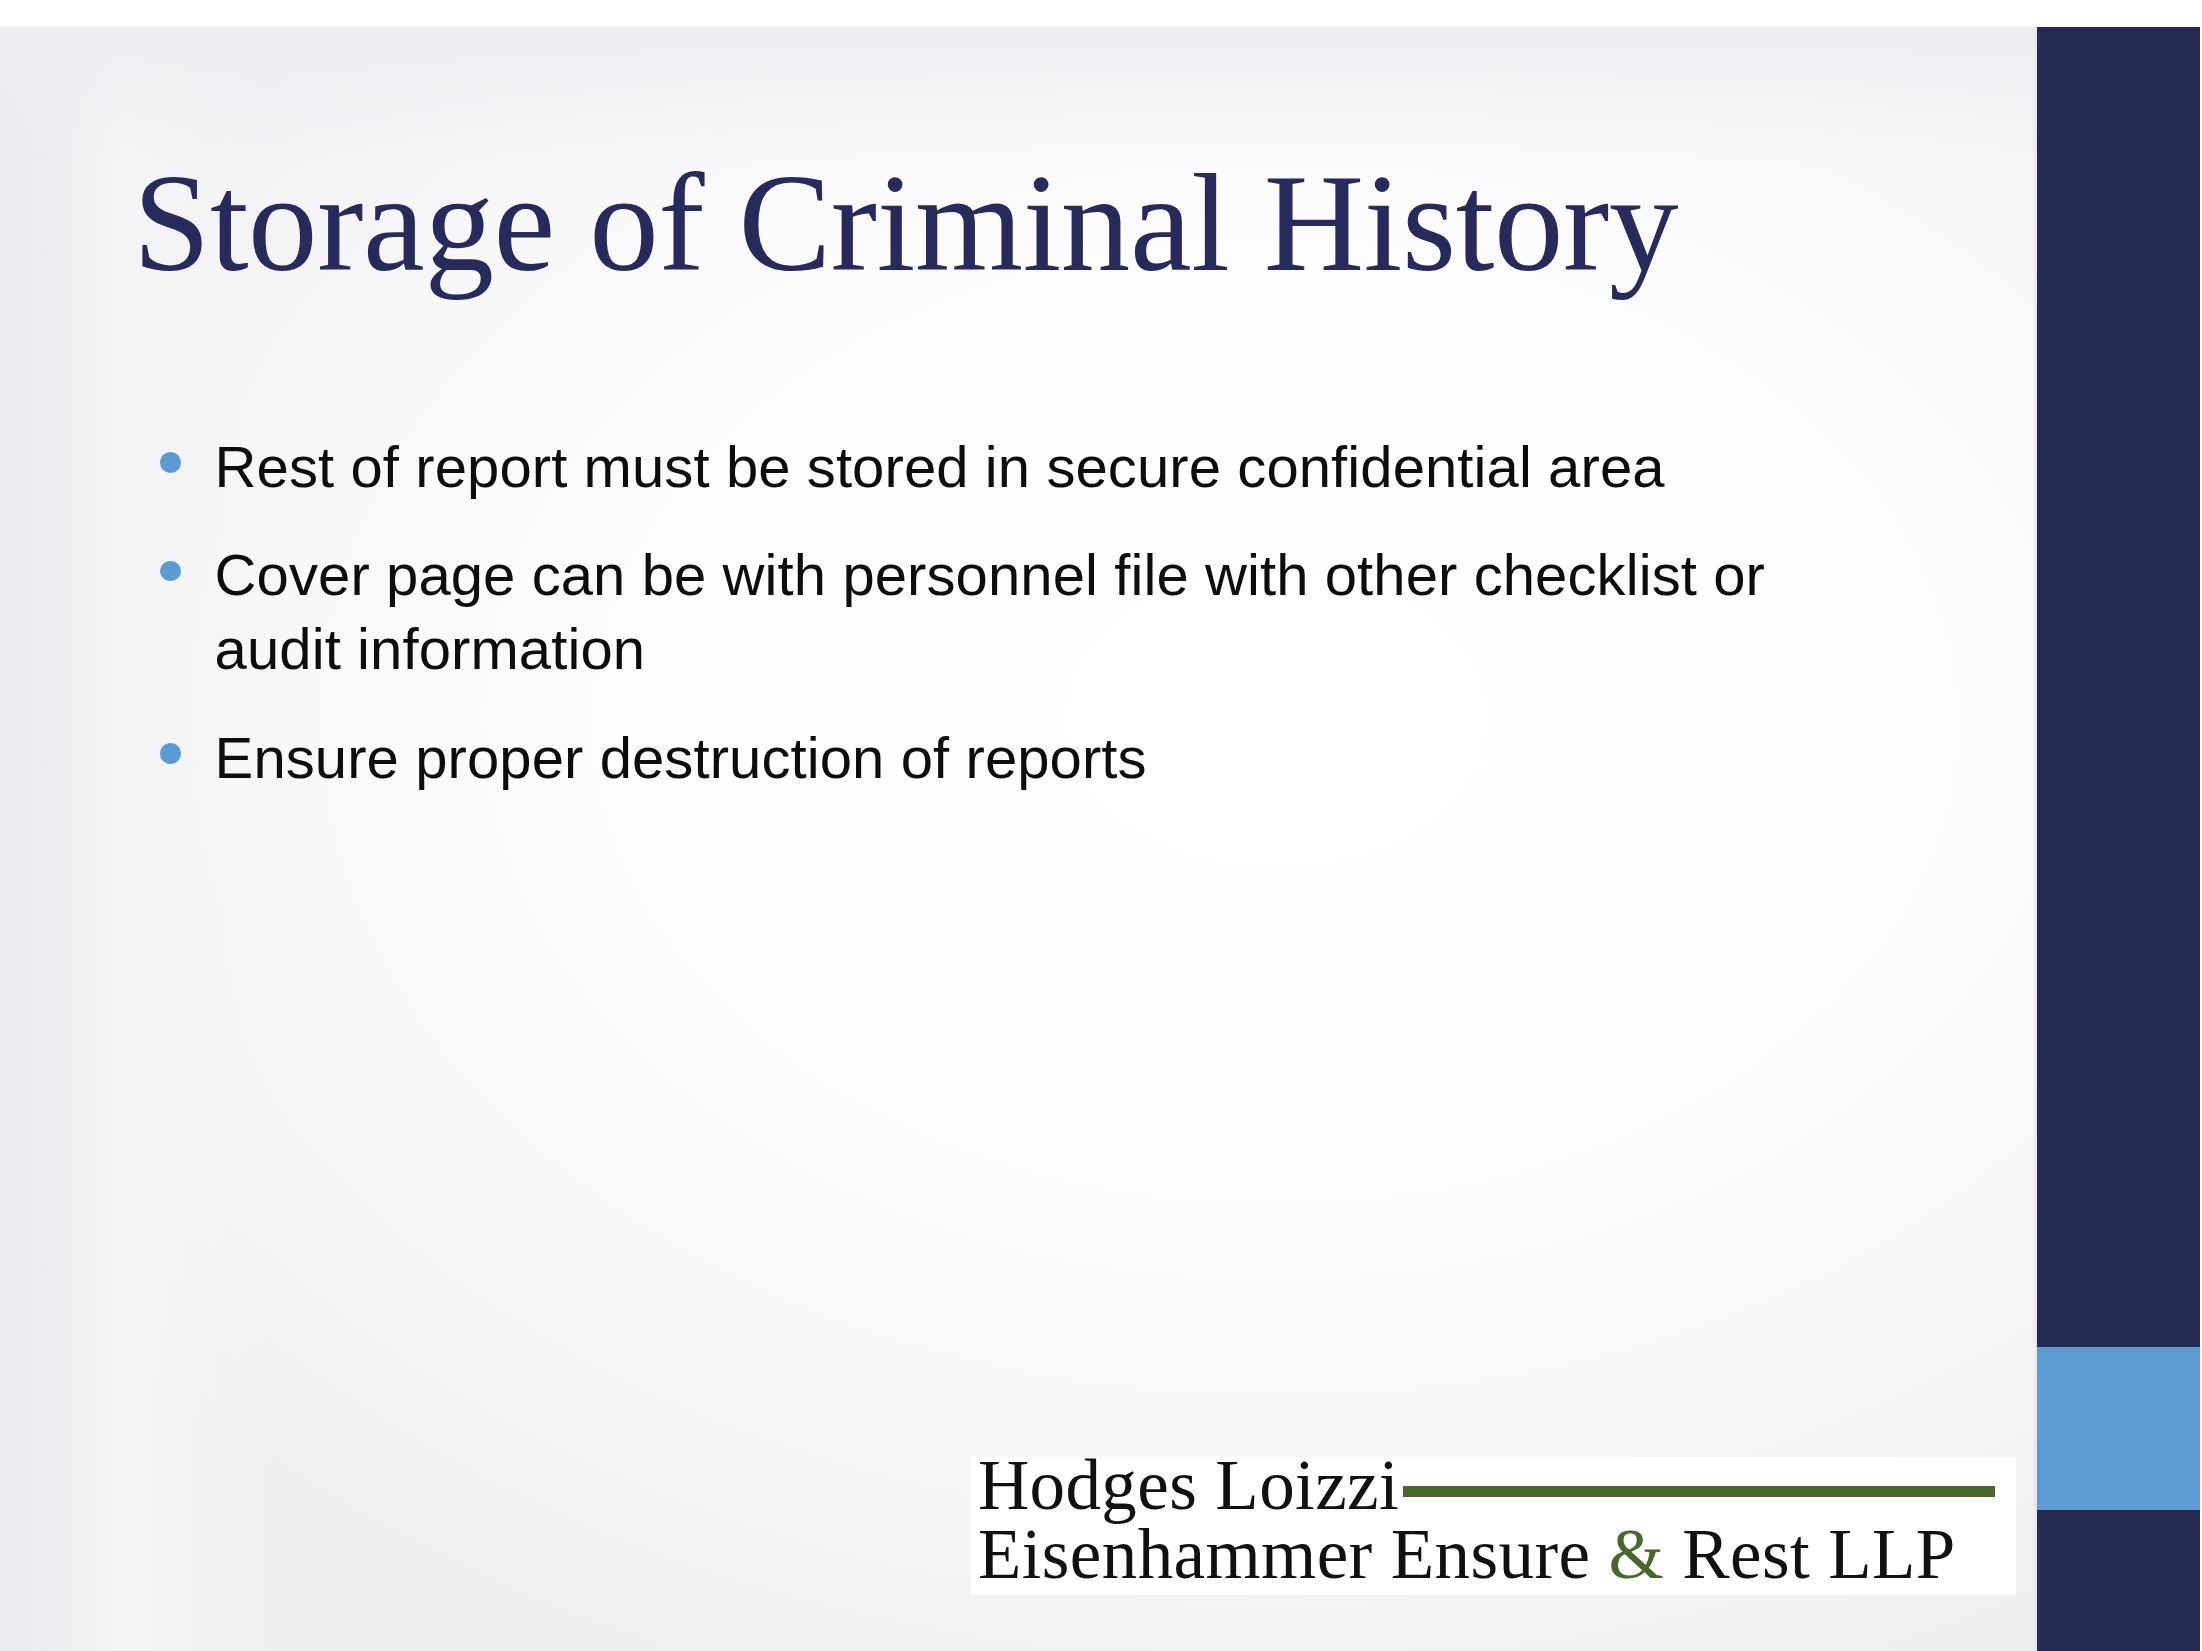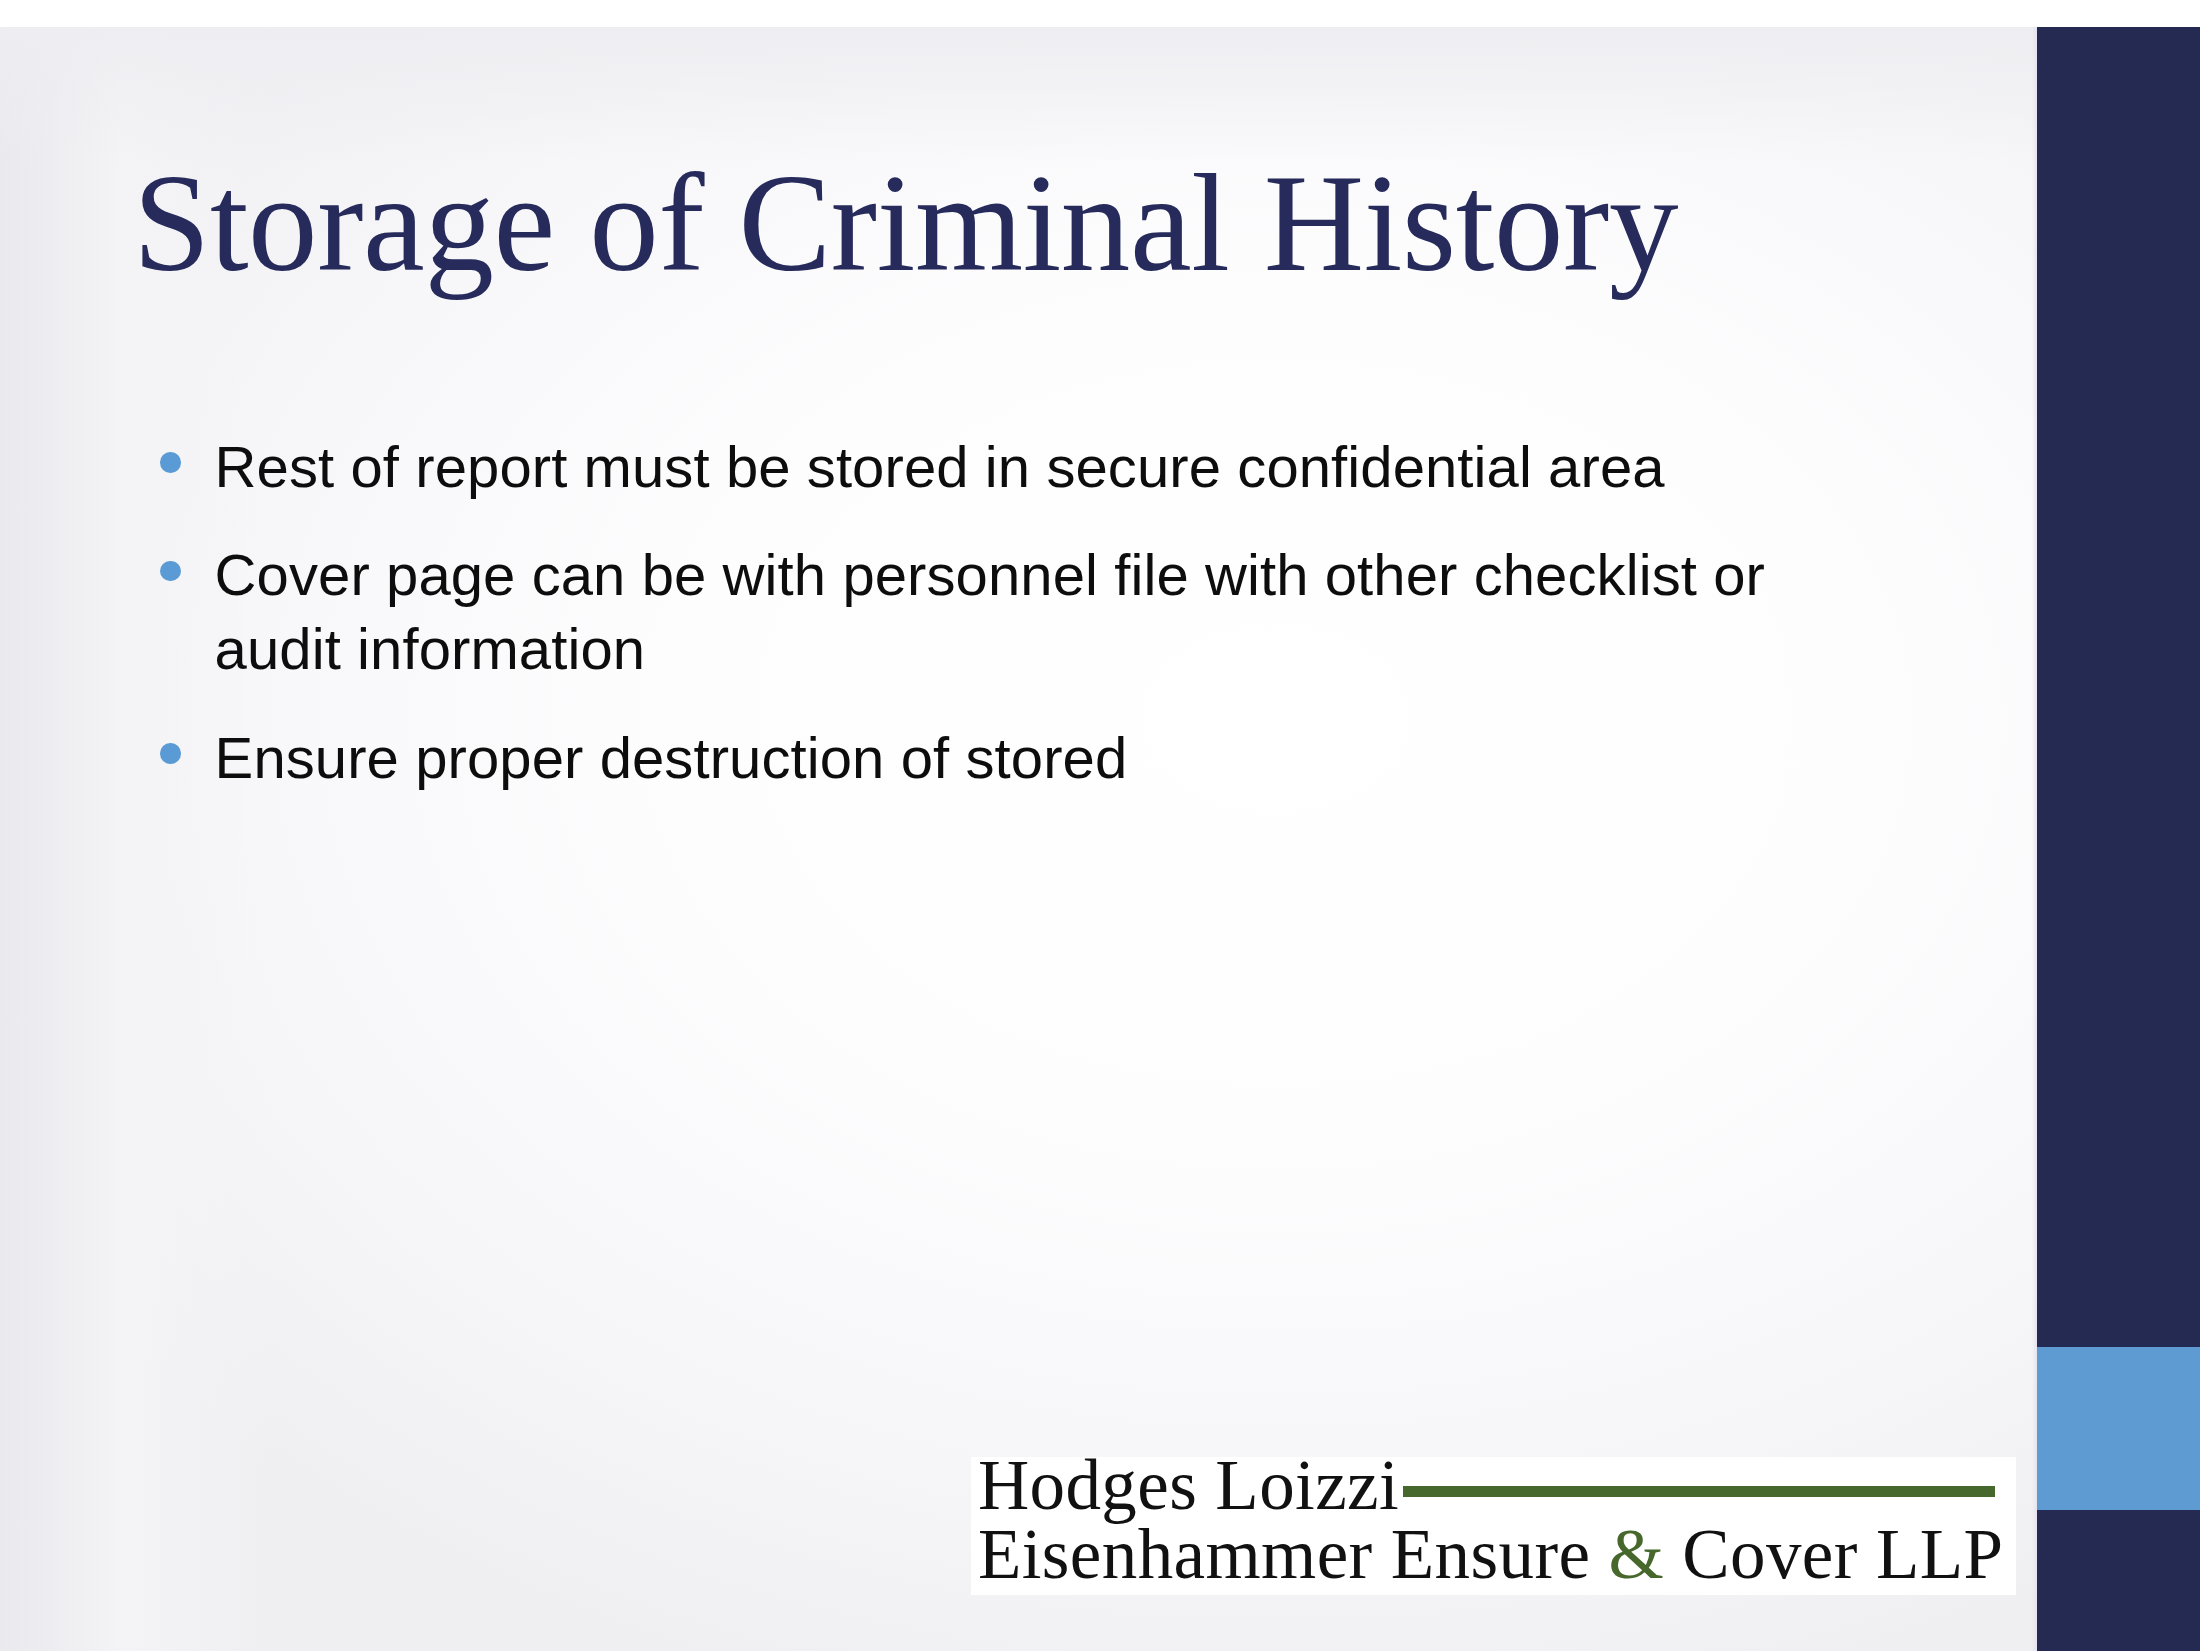--- a/index.html
+++ b/index.html
@@ -163,32 +163,32 @@
       <span class="bullet-text" style="color: rgb(13, 13, 13);">Rest of report must be stored in secure confidential area</span>
     </div>
 
     <div class="bullet-row">
       <span class="bullet-marker" style="background: rgb(91, 155, 213);"></span>
       <span class="bullet-text" style="color: rgb(13, 13, 13);">Cover page can be with personnel file with other checklist or audit information</span>
     </div>
 
     <div class="bullet-row">
       <span class="bullet-marker" style="background: rgb(91, 155, 213);"></span>
-      <span class="bullet-text" style="color: rgb(13, 13, 13);">Ensure proper destruction of stored</span>
+      <span class="bullet-text" style="color: rgb(13, 13, 13);">Ensure proper destruction of reports</span>
     </div>
 
   </div>
 
   <div id="logo">
     <div id="logo-line1">
       <span id="logo-name-top">Hodges Loizzi</span>
       <span id="logo-rule" style="background: rgb(71, 104, 44);"></span>
     </div>
     <div id="logo-line2">
-      <span>Eisenhammer Ensure </span><span class="amp-green" style="color: rgb(71, 104, 44);">&amp;</span><span> Cover LLP</span>
+      <span>Eisenhammer Ensure </span><span class="amp-green" style="color: rgb(71, 104, 44);">&amp;</span><span> Rest LLP</span>
     </div>
   </div>
 
   <div id="right-bar">
     <div id="right-bar-hairline"></div>
     <div class="bar-seg" id="seg-navy-top" style="top: 0px; height: 1320px; background: rgb(36, 42, 82);"></div>
     <div class="bar-seg" id="seg-accent" style="top: 1320px; height: 163px; background: rgb(94, 155, 211);"></div>
     <div class="bar-seg" id="seg-navy-bottom" style="top: 1483px; height: 169px; background: rgb(36, 42, 82);"></div>
   </div>
 

